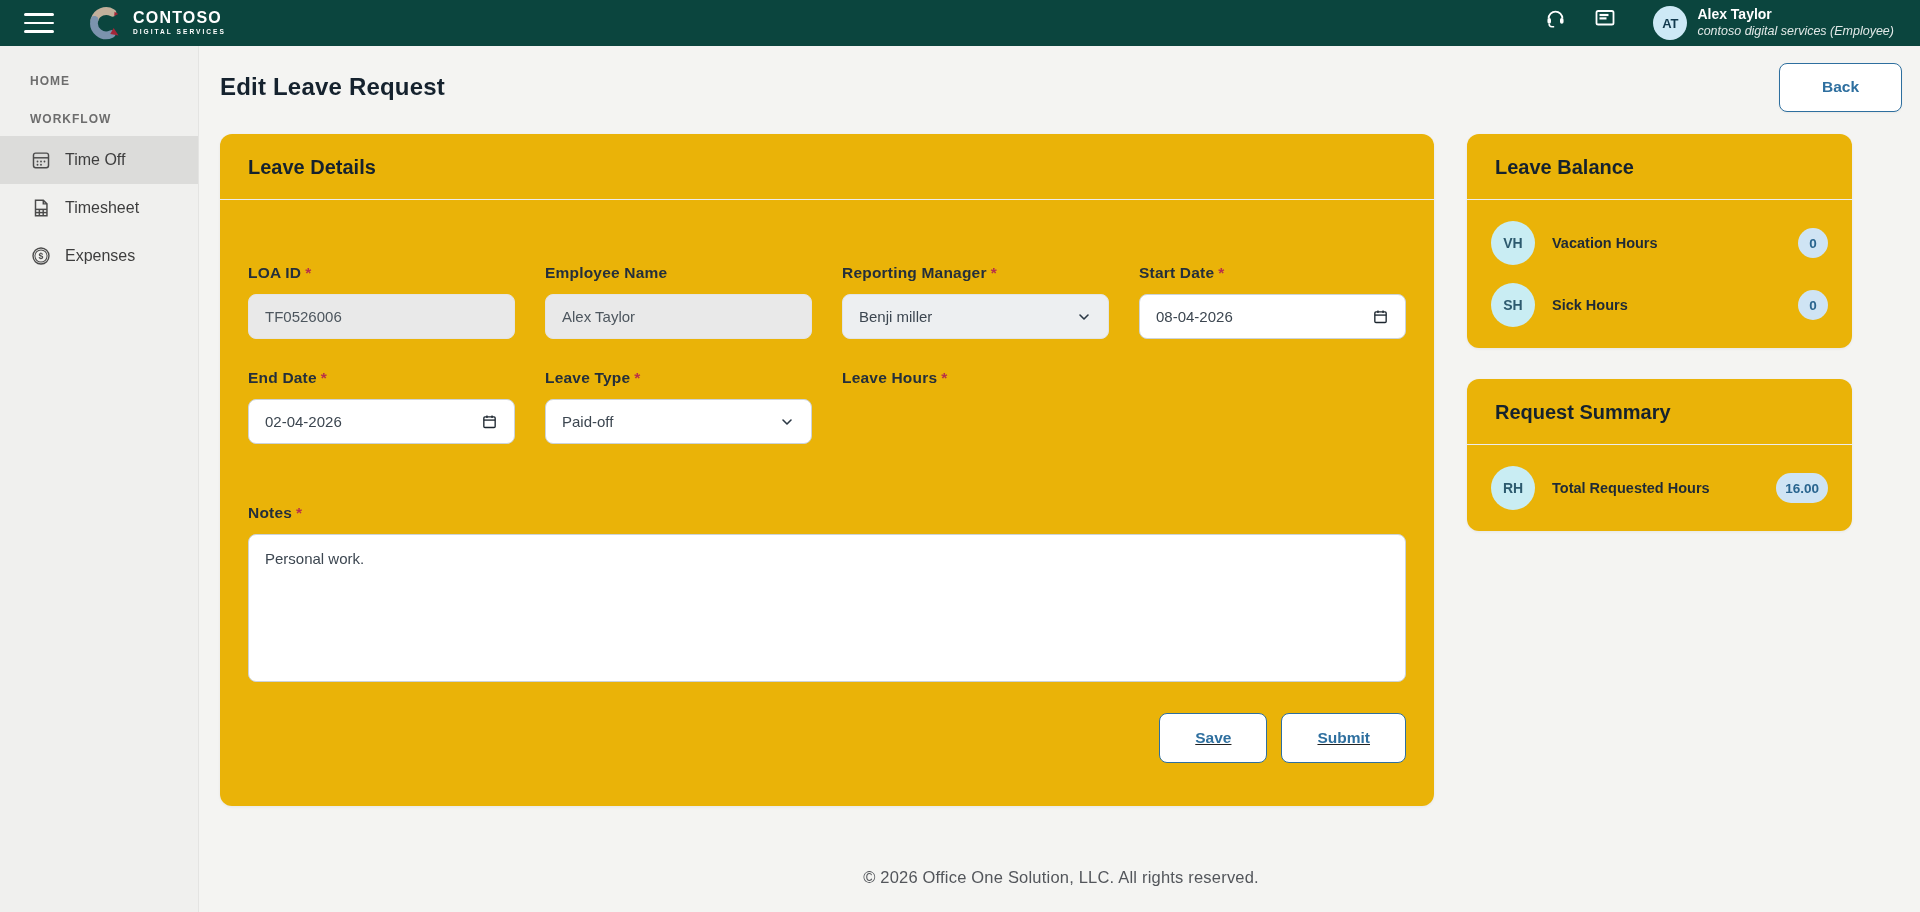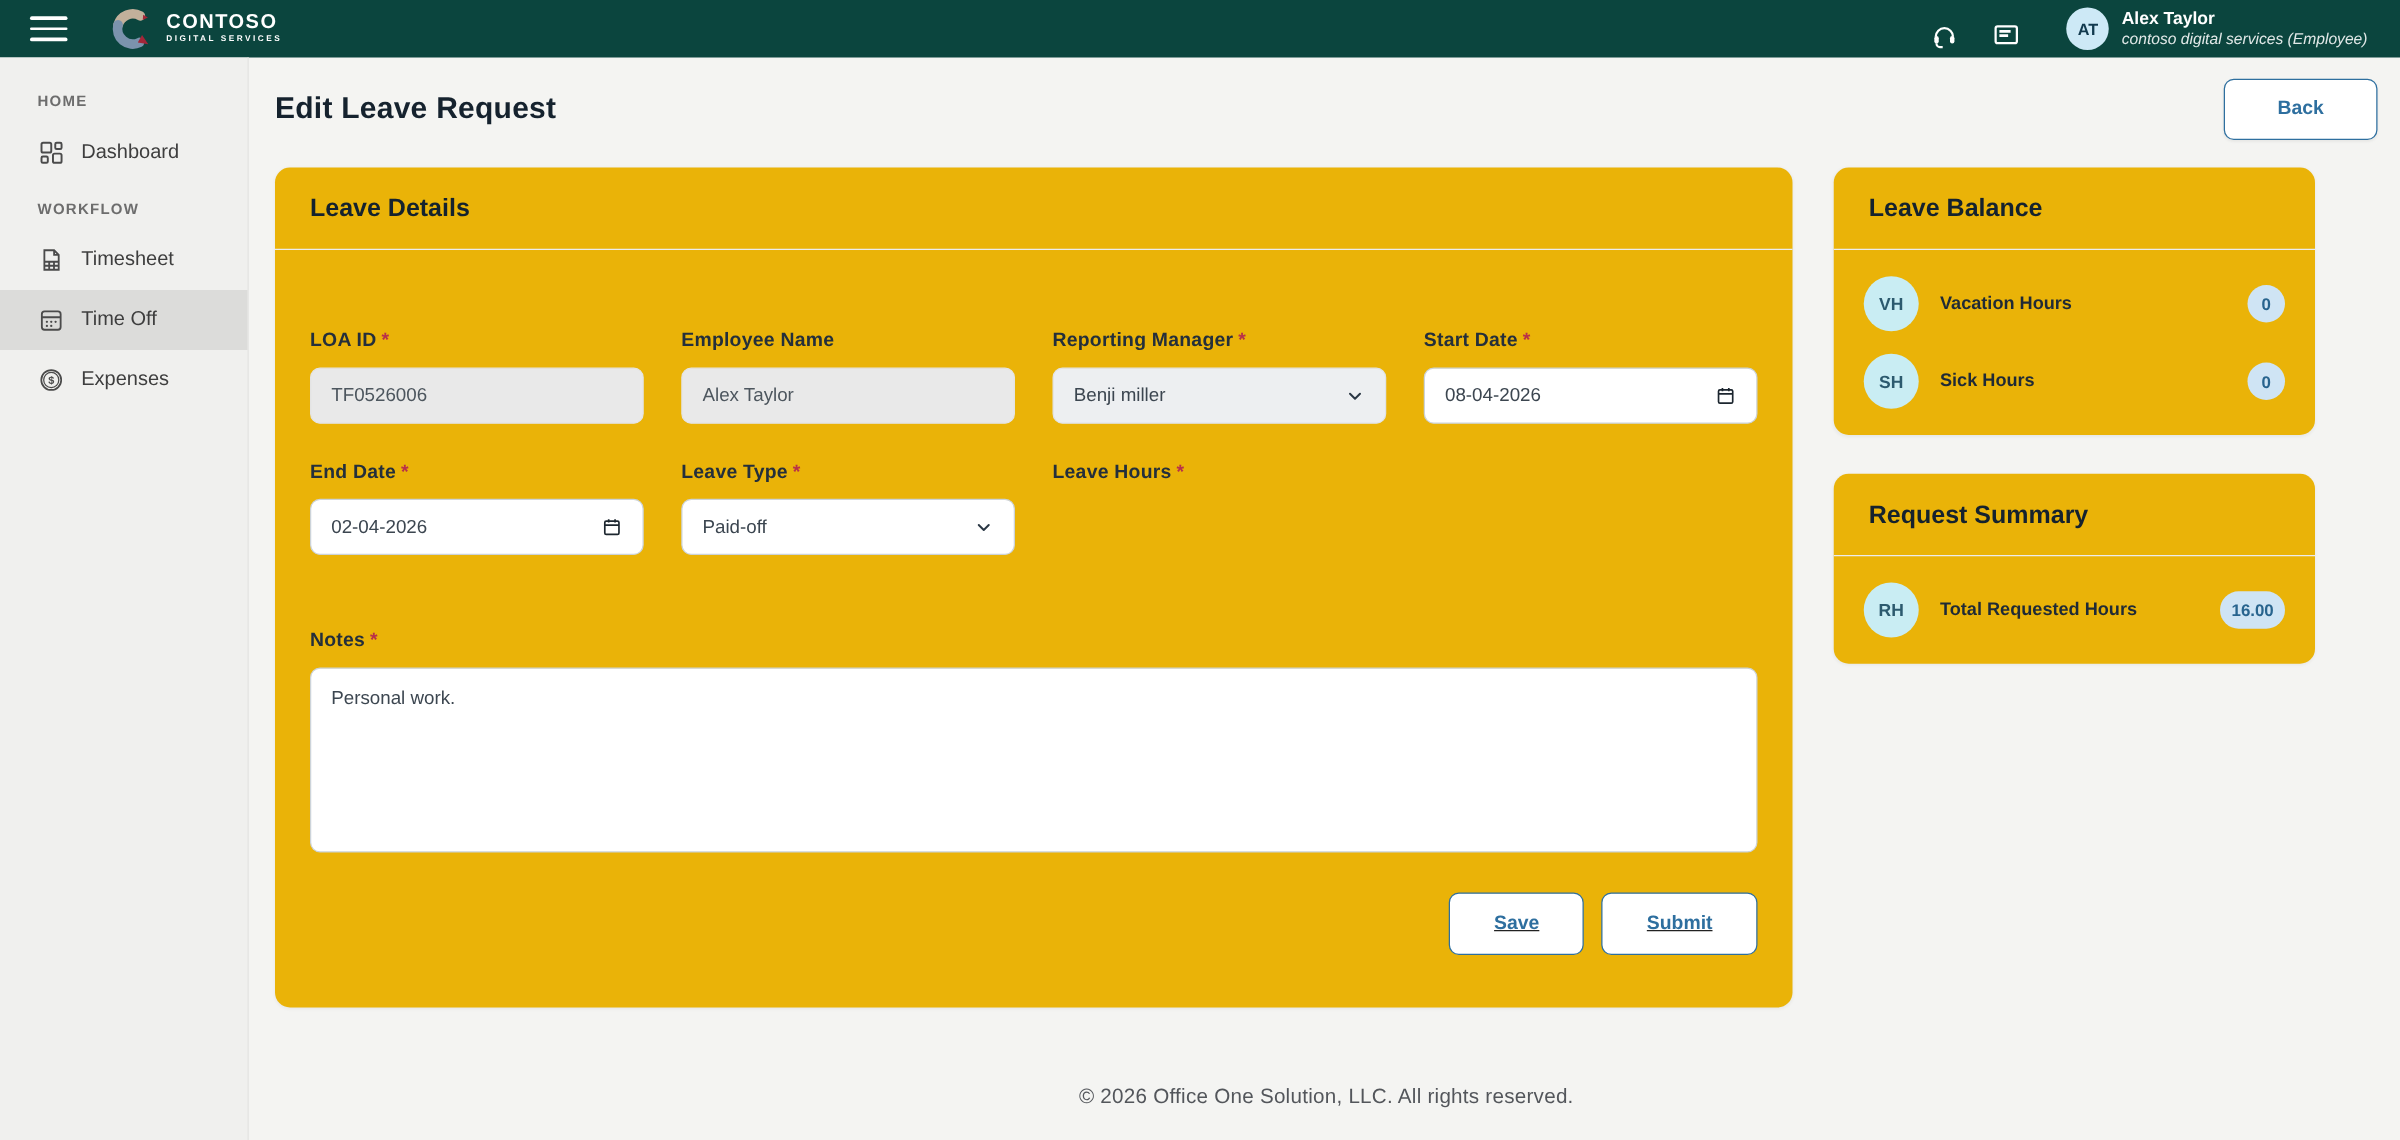--- a/index.html
+++ b/index.html
@@ -15,21 +15,21 @@
     height:46px; background:#0b453e; display:flex; align-items:center;
     padding:0 26px 0 24px; color:#fff;
   }
   .hamburger { width:30px; height:20px; display:flex; flex-direction:column; justify-content:space-between; cursor:pointer; background:none; border:none; }
   .hamburger span { display:block; height:2.6px; background:#fff; border-radius:2px; }
   .brand { display:flex; align-items:center; gap:9px; margin-left:34px; cursor:pointer; }
   .brand-text { display:flex; flex-direction:column; line-height:1; }
   .brand-name { font-size:16px; font-weight:800; letter-spacing:1.2px; }
   .brand-tag  { font-size:6.6px; font-weight:700; letter-spacing:2px; margin-top:3px; }
   .topbar-spacer { flex:1; }
-  .topbar-actions { display:flex; align-items:flex-end; gap:26px; }
+  .topbar-actions { display:flex; align-items:flex-start; gap:26px; }
   .icon-btn { background:none; border:none; cursor:pointer; display:flex; align-items:center; }
   .user-chip { display:flex; align-items:center; gap:10px; margin-left:10px; cursor:pointer; }
   .avatar { width:34px; height:34px; border-radius:50%; background:#cde9f6; color:#123a4e;
             display:flex; align-items:center; justify-content:center; font-size:13px; font-weight:700; }
   .user-meta { display:flex; flex-direction:column; line-height:1.25; }
   .user-name { font-size:14px; font-weight:700; }
   .user-sub  { font-size:12.5px; color:rgba(255,255,255,.88);font-style:italic; }
 
   
   .layout { display:flex; height:866px; }
@@ -170,65 +170,54 @@
       </span>
     </div>
   </div>
 </header>
 
 <div class="layout">
 
   <aside class="sidebar">
     <div class="side-section-label">HOME</div>
 
-    <div class="side-item">
-      <span class="sicon">
-        <svg width="22" height="22" viewBox="0 0 24 24" fill="none" stroke="currentColor" stroke-width="1.7">
-          <rect x="3.5" y="3.5" width="8.5" height="8.5" rx="1.4"></rect>
-          <rect x="15.5" y="3.5" width="5.5" height="5.5" rx="1.2"></rect>
-          <rect x="3.5" y="15.5" width="5.5" height="5.5" rx="1.2"></rect>
-          <rect x="13.5" y="13" width="7.5" height="8" rx="1.4"></rect>
-        </svg>
-      </span>
-      <span>Dashboard</span>
-    </div>
 
     <div class="side-section-label">WORKFLOW</div>
-
-    <div class="side-item">
-      <span class="sicon">
-        <svg width="22" height="22" viewBox="0 0 24 24" fill="none" stroke="currentColor" stroke-width="1.6">
-          <path d="M6 3.5 h8.5 l4 4 v13 h-12.5 z"></path>
-          <path d="M14.5 3.5 v4 h4"></path>
-          <line x1="6" y1="13.5" x2="18.5" y2="13.5"></line>
-          <line x1="6" y1="17" x2="18.5" y2="17"></line>
-          <line x1="10.2" y1="13.5" x2="10.2" y2="20.5"></line>
-          <line x1="14.4" y1="13.5" x2="14.4" y2="20.5"></line>
-        </svg>
-      </span>
-      <span>Timesheet</span>
-    </div>
 
     <div class="side-item active">
       <span class="sicon">
         <svg width="22" height="22" viewBox="0 0 24 24" fill="none" stroke="currentColor" stroke-width="1.6">
           <rect x="3.8" y="4.5" width="16.4" height="16" rx="2.4"></rect>
           <line x1="3.8" y1="9.6" x2="20.2" y2="9.6"></line>
           <circle cx="8.2" cy="13.6" r="1" fill="currentColor" stroke="none"></circle>
           <circle cx="12" cy="13.6" r="1" fill="currentColor" stroke="none"></circle>
           <circle cx="15.8" cy="13.6" r="1" fill="currentColor" stroke="none"></circle>
           <circle cx="8.2" cy="17.2" r="1" fill="currentColor" stroke="none"></circle>
           <circle cx="12" cy="17.2" r="1" fill="currentColor" stroke="none"></circle>
         </svg>
       </span>
       <span>Time Off</span>
     </div>
 
     <div class="side-item">
       <span class="sicon">
+        <svg width="22" height="22" viewBox="0 0 24 24" fill="none" stroke="currentColor" stroke-width="1.6">
+          <path d="M6 3.5 h8.5 l4 4 v13 h-12.5 z"></path>
+          <path d="M14.5 3.5 v4 h4"></path>
+          <line x1="6" y1="13.5" x2="18.5" y2="13.5"></line>
+          <line x1="6" y1="17" x2="18.5" y2="17"></line>
+          <line x1="10.2" y1="13.5" x2="10.2" y2="20.5"></line>
+          <line x1="14.4" y1="13.5" x2="14.4" y2="20.5"></line>
+        </svg>
+      </span>
+      <span>Timesheet</span>
+    </div>
+
+    <div class="side-item">
+      <span class="sicon">
         <svg width="22" height="22" viewBox="0 0 24 24" fill="none" stroke="currentColor" stroke-width="1.5">
           <circle cx="12" cy="12" r="8.7"></circle>
           <circle cx="12" cy="12" r="6.6" stroke-width="1.1"></circle>
           <text x="12" y="15.4" text-anchor="middle" font-size="9.5" font-weight="bold" fill="currentColor" stroke="none" font-family="inherit">$</text>
         </svg>
       </span>
       <span>Expenses</span>
     </div>
   </aside>
 

